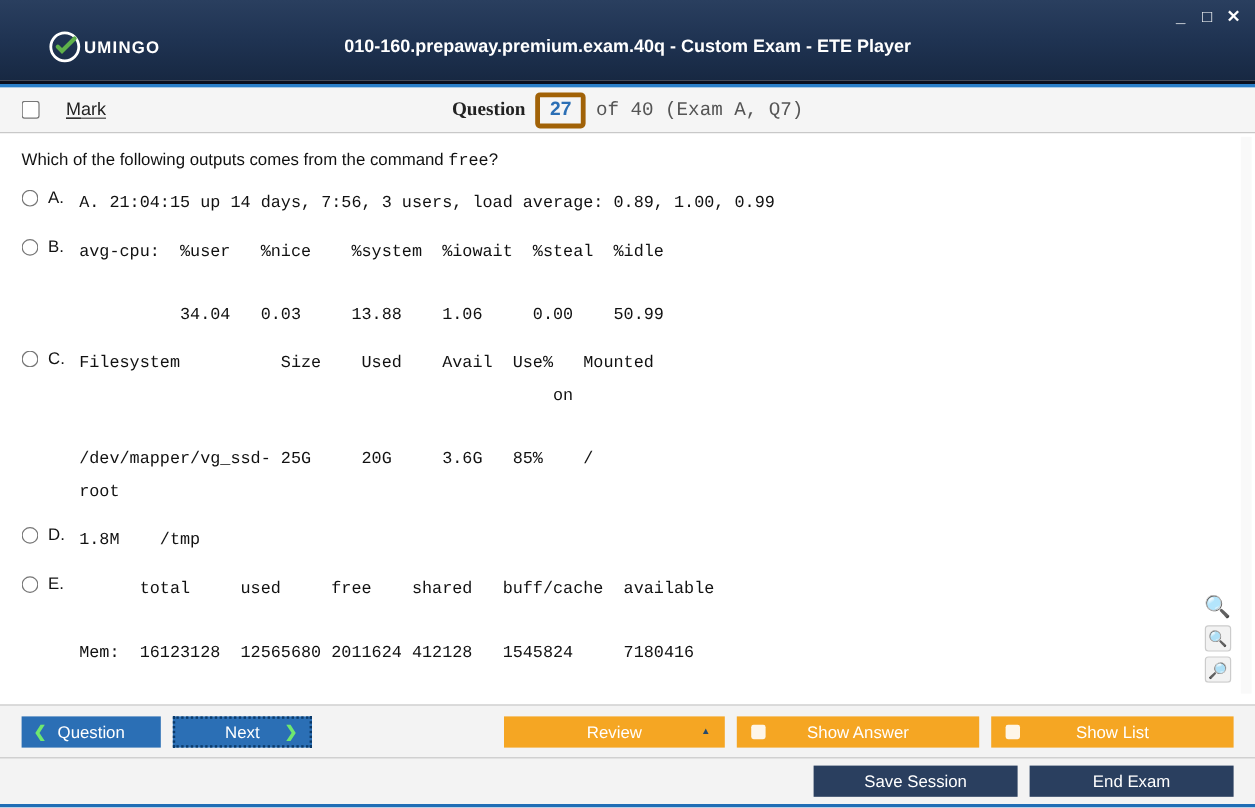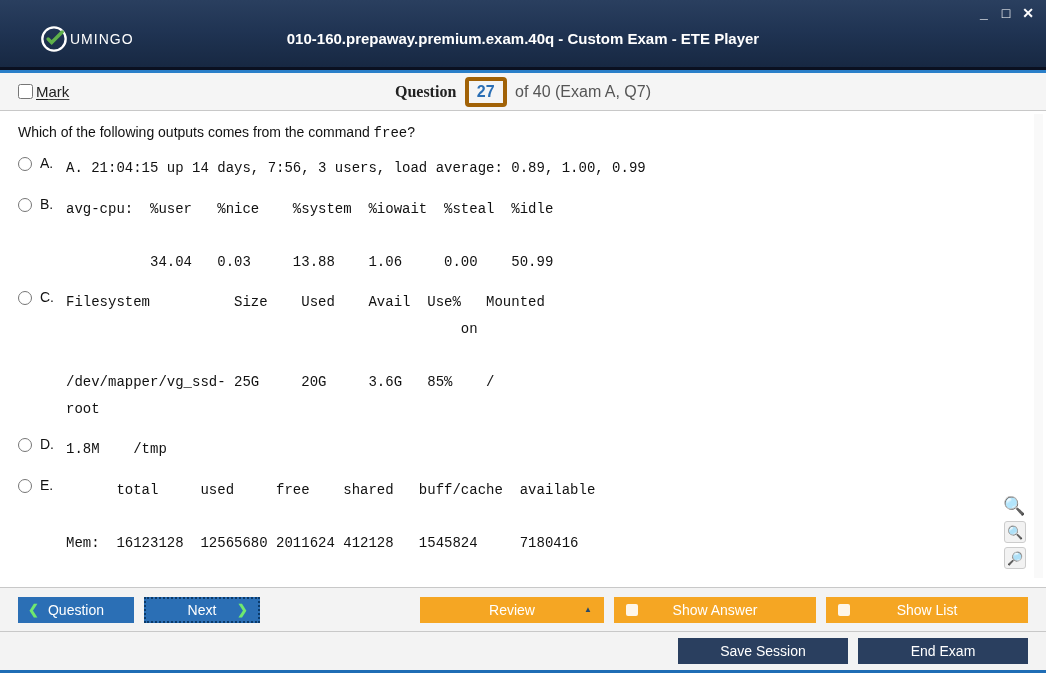--- a/index.html
+++ b/index.html
@@ -29,21 +29,21 @@
     top: 25px;
     display: flex;
     align-items: center;
   }
   .logo-check {
     width: 28px; height: 28px;
     display: inline-block;
     margin-right: 2px;
   }
   .logo-text {
-    font-weight: normal;
+    font-weight: bold;
     font-size: 14px;
     letter-spacing: 1px;
     color: #fff;
   }
   .app-title {
     position: absolute;
     left: 0; right: 0;
     top: 30px;
     text-align: center;
     font-size: 15px;
@@ -71,21 +71,21 @@
     border-bottom: 1px solid #c8c8c8;
     height: 38px;
     display: flex;
     align-items: center;
     padding: 0 18px;
     position: relative;
   }
   .mark-wrap {
     display: flex;
     align-items: center;
-    gap: 3px;
+    gap: 22px;
   }
   .mark-wrap input {
     width: 15px; height: 15px;
   }
   .mark-label {
     text-decoration: underline;
     text-decoration-color: #444;
     text-underline-offset: 2px;
     color: #222;
     font-size: 15px;
@@ -100,21 +100,21 @@
   .q-label { font-weight: bold; color: #222; font-family: Liberation Serif, serif; }
   .q-num {
     display: inline-block;
     border: 4px solid #a16207;
     border-radius: 4px;
     padding: 2px 8px;
     font-weight: bold;
     color: #2b6fb5;
     margin: 0 4px;
   }
-  .q-suffix { color: #555; }
+  .q-suffix { color: #555; font-family: Liberation Mono, monospace; }
   .content-area {
     position: absolute;
     top: 114px;
     left: 10px;
     right: 12px;
     bottom: 95px;
     overflow-y: auto;
     padding: 10px 8px;
   }
   .scrollbar-stub {

